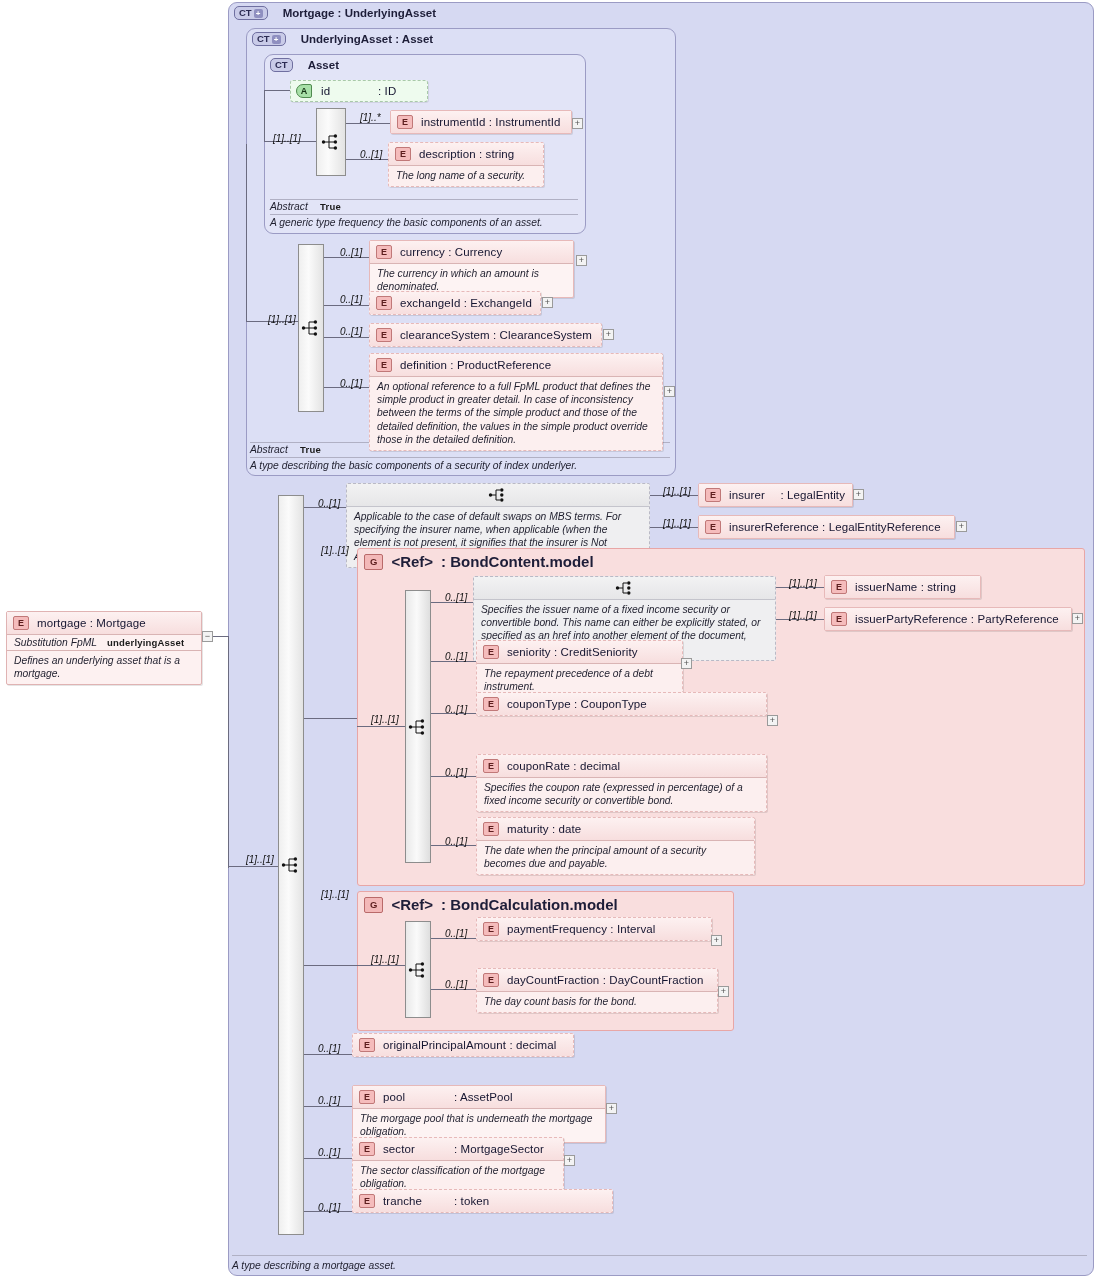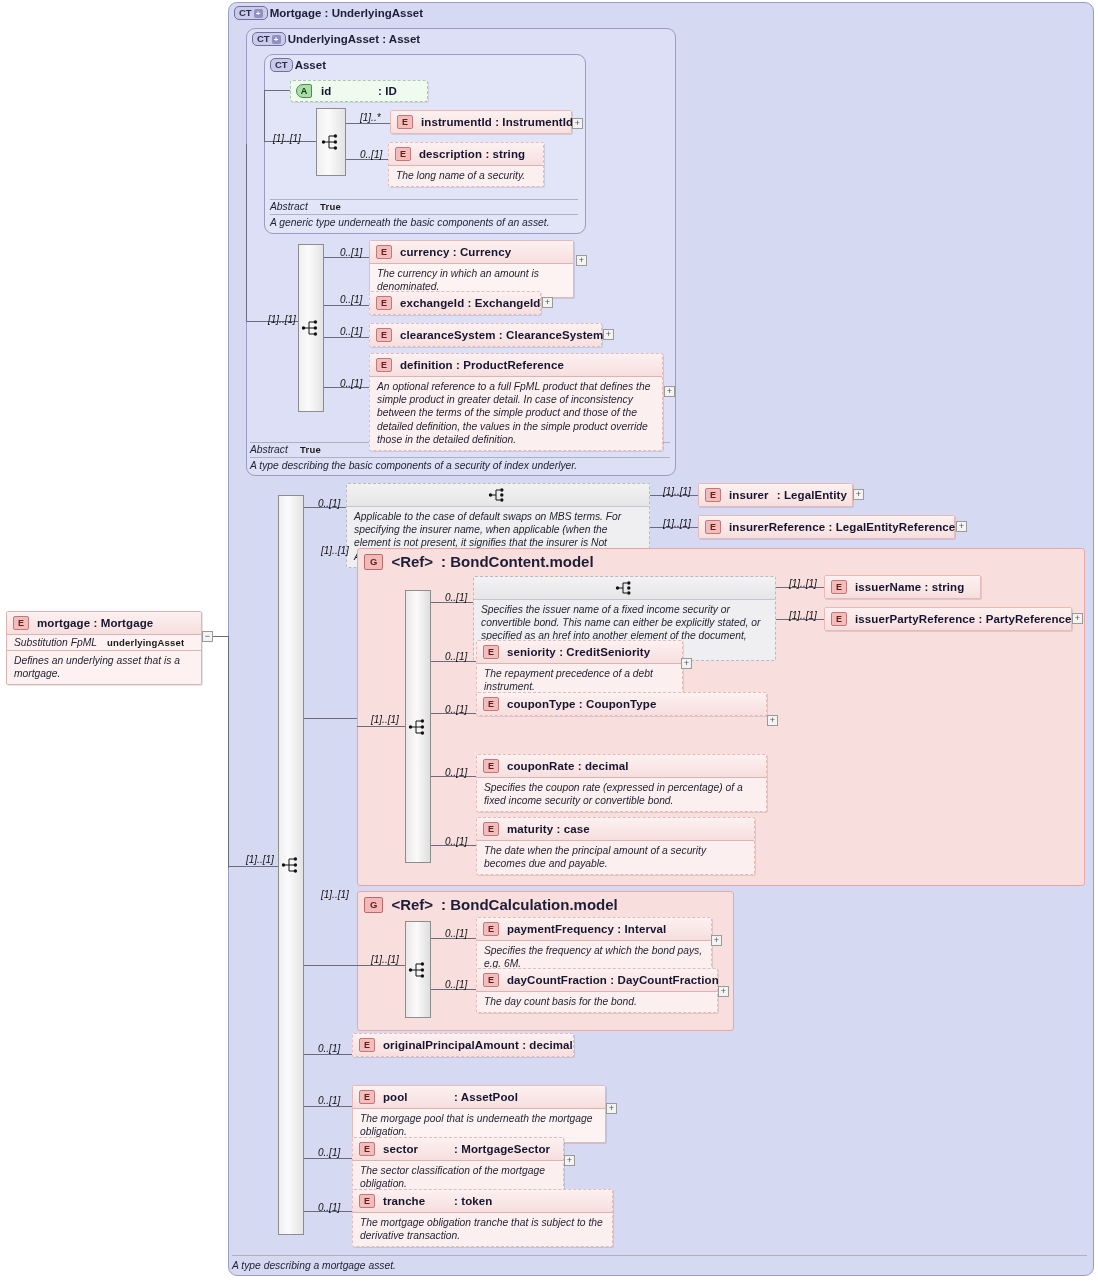--- a/index.html
+++ b/index.html
@@ -18,21 +18,21 @@
   .ct-box {
     position:absolute;
     border:1px solid #9b9bc4;
     border-radius:9px;
     background:#d6d9f2;
   }
   .ct-box.lvl2 { background:#dcdff5; }
   .ct-box.lvl3 { background:#e2e4f7; }
   .ct-hdr {
     position:absolute;
-    display:flex; align-items:center; gap:2px;
+    display:flex; align-items:center; gap:15px;
     white-space:nowrap;
   }
   .badge-ct {
     display:inline-flex; align-items:center; gap:2px;
     background:#c9cbe8;
     border:1px solid #6f6fa0;
     border-radius:5px;
     padding:1px 4px;
     font-size:9.5px; font-weight:bold;
     color:#2b2b52;
@@ -78,21 +78,21 @@
     background:linear-gradient(to bottom,#fdf1f1,#f7dede);
     white-space:nowrap;
   }
   .badge-e {
     display:inline-block;
     background:#f5bcbc; border:1px solid #c07878;
     color:#5d1f1f; font-weight:bold; font-size:9px;
     width:16px; height:14px; line-height:13px; text-align:center;
     border-radius:2px; flex:none;
   }
-  .node-name { font-size:11.5px; font-weight:bold; color:#151530; letter-spacing:0.1px; }
+  .node-name { font-size:11.5px; font-weight:normal; color:#151530; letter-spacing:0.1px; }
   .node-doc {
     border-top:1px solid #d9b4b4;
     padding:3px 7px 4px 7px;
     font-style:italic;
     font-size:10.3px;
     line-height:1.28;
     color:#1f1f2e;
   }
   .node-row {
     border-top:1px solid #d9b4b4;
@@ -240,21 +240,21 @@
     <span>CT</span>
   </span>
   <span class="ct-title">Asset</span>
 </div>
 <div class="sep" style="left:270px; top:199px; width:308px;"></div>
 <div class="node-row" style="position:absolute; left:270px; top:201px; width:308px; border-top:none; padding:0;">
   <span class="k" style="width:40px; display:inline-block;">Abstract</span>
   <span class="v">True</span>
 </div>
 <div class="sep" style="left:270px; top:214px; width:308px;"></div>
-<div class="bottom-doc" style="left:270px; top:217px; width:308px;">A generic type underneath the basic components of an asset.</div>
+<div class="bottom-doc" style="left:270px; top:217px; width:308px;">A generic type frequency the basic components of an asset.</div>
 
 <div class="attr-node" style="left:290px; top:80px; width:138px;">
   <span class="badge-a">A</span>
   <span class="node-name" style="width:48px;">id</span>
   <span class="node-name">: ID</span>
 </div>
 
 <div class="ln lnv" style="left:264px; top:90px; height:52px;"></div>
 <div class="ln lnh" style="left:264px; top:90px; width:26px;"></div>
 <div class="ln lnh" style="left:264px; top:141px; width:52px;"></div>
@@ -503,21 +503,21 @@
     <span class="node-name">couponRate : decimal</span>
   </div>
   <div class="node-doc">Specifies the coupon rate (expressed in percentage) of a fixed income security or convertible bond.</div>
 </div>
 
 <div class="ln lnh" style="left:431px; top:845px; width:45px;"></div>
 <div class="card" style="left:445px; top:836px;">0..[1]</div>
 <div class="node dashed" style="left:476px; top:817px; width:279px;">
   <div class="node-head">
     <span class="badge-e">E</span>
-    <span class="node-name">maturity : case</span>
+    <span class="node-name">maturity : date</span>
   </div>
   <div class="node-doc">The date when the principal amount of a security becomes due and payable.</div>
 </div>
 
 <div class="ln lnh" style="left:304px; top:965px; width:54px;"></div>
 <div class="card" style="left:321px; top:889px;">[1]..[1]</div>
 
 <div class="g-box" style="left:357px; top:891px; width:377px; height:140px;"></div>
 <div class="g-hdr" style="left:364px; top:896px;">
   <span class="badge-g">G</span>
@@ -541,21 +541,20 @@
 <div class="ln lnh" style="left:357px; top:965px; width:48px;"></div>
 <div class="card" style="left:371px; top:954px;">[1]..[1]</div>
 
 <div class="ln lnh" style="left:431px; top:938px; width:45px;"></div>
 <div class="card" style="left:445px; top:928px;">0..[1]</div>
 <div class="node dashed" style="left:476px; top:917px; width:236px;">
   <div class="node-head">
     <span class="badge-e">E</span>
     <span class="node-name">paymentFrequency : Interval</span>
   </div>
-  <div class="node-doc">Specifies the frequency at which the bond pays, e.g. 6M.</div>
 </div>
 <div class="expander" style="left:711px; top:935px;">+</div>
 
 <div class="ln lnh" style="left:431px; top:989px; width:45px;"></div>
 <div class="card" style="left:445px; top:979px;">0..[1]</div>
 <div class="node dashed" style="left:476px; top:968px; width:242px;">
   <div class="node-head">
     <span class="badge-e">E</span>
     <span class="node-name">dayCountFraction : DayCountFraction</span>
   </div>
@@ -597,14 +596,13 @@
 <div class="expander" style="left:564px; top:1155px;">+</div>
 
 <div class="ln lnh" style="left:304px; top:1211px; width:48px;"></div>
 <div class="card" style="left:318px; top:1202px;">0..[1]</div>
 <div class="node dashed" style="left:352px; top:1189px; width:261px;">
   <div class="node-head">
     <span class="badge-e">E</span>
     <span class="node-name" style="width:63px;">tranche</span>
     <span class="node-name">: token</span>
   </div>
-  <div class="node-doc">The mortgage obligation tranche that is subject to the derivative transaction.</div>
 </div>
 
 </body></html>

